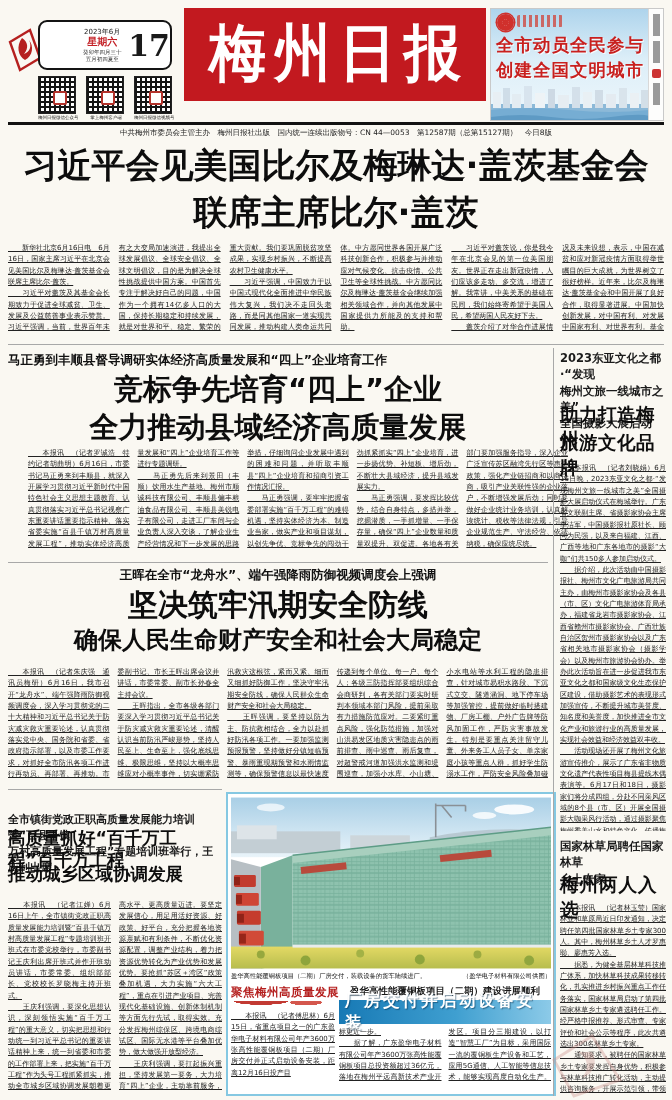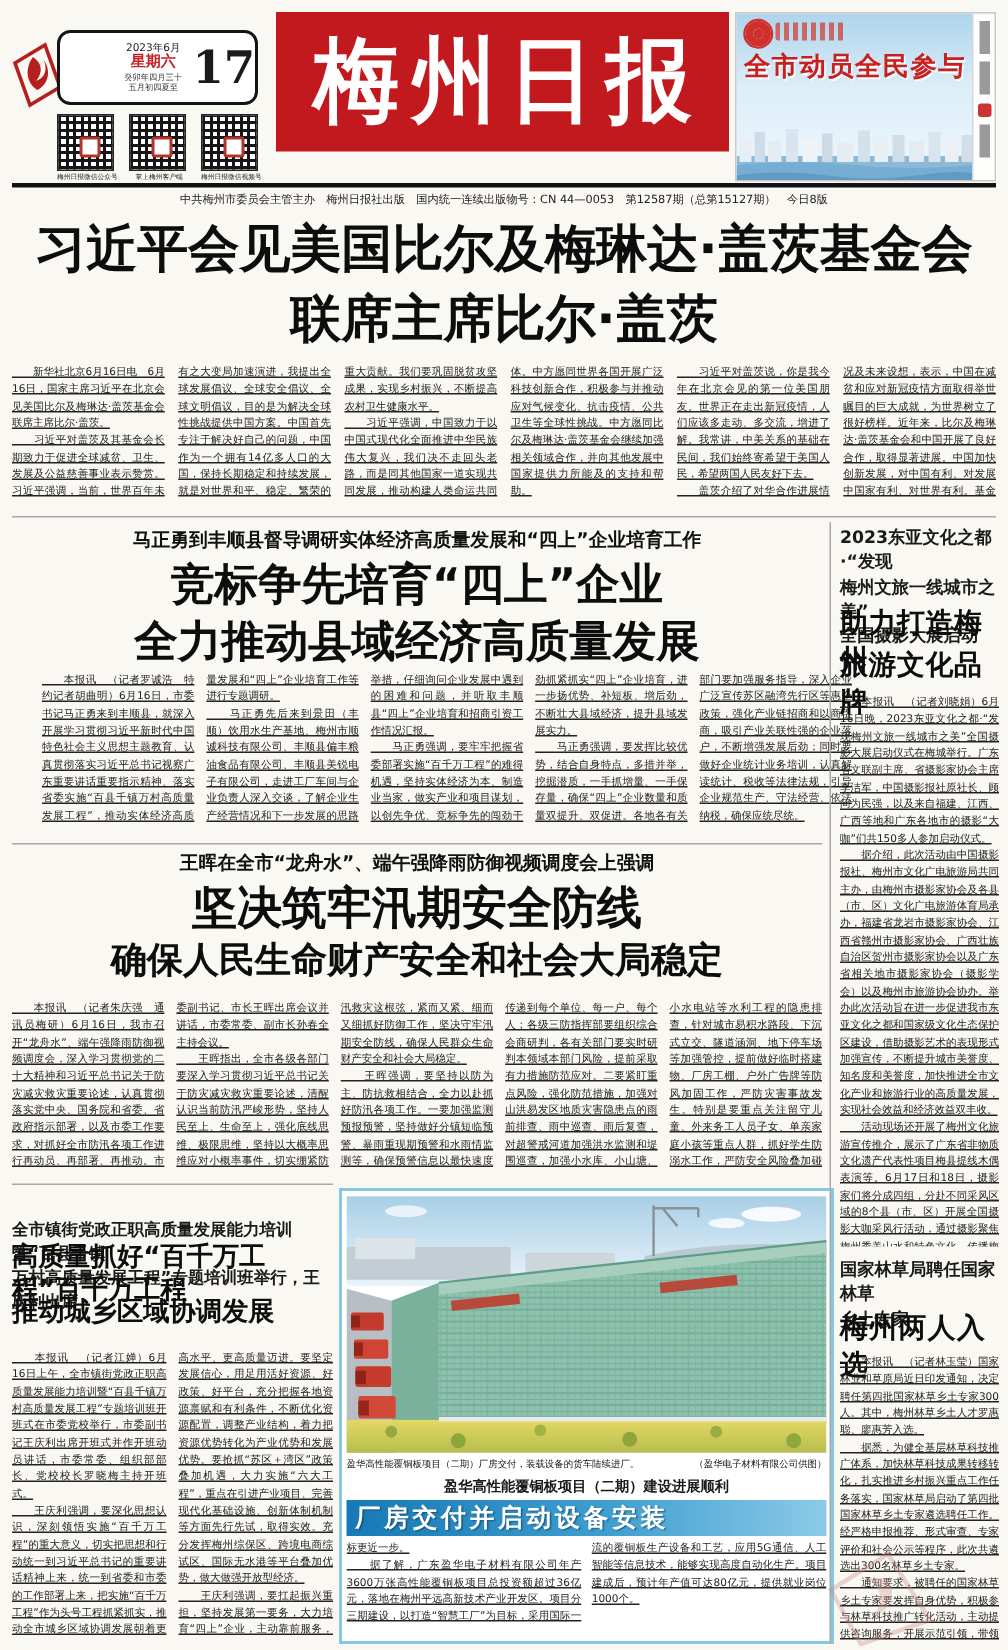--- a/index.html
+++ b/index.html
@@ -48,21 +48,21 @@
   .script-mark { position:absolute; left:26px; top:6px; width:46px; height:12px; background:
       repeating-linear-gradient(90deg,#cf4a42 0 3px,transparent 3px 6px); opacity:.8; border-radius:2px; }
   .blackrule { left:8px; top:122px; width:656px; height:3px; background:#121212; }
   .publine { left:0; top:128px; width:672px; text-align:center; font-size:7.5px; color:#222; }
   
   .lead-h1 { left:8px; top:143px; width:656px; font-size:34px; letter-spacing:0; }
   .lead-h2 { left:8px; top:190px; width:656px; font-size:34px; }
   .lead-body { left:8px; top:243px; width:656px; height:98px; column-count:6; column-gap:9px; }
   .rule { background:#a8a8a8; height:1px; }
   
-  .a2-kicker { left:8px; top:352px; width:540px; text-align:center; font-size:12.5px; }
+  .a2-kicker { left:8px; top:352px; width:540px; text-align:left; font-size:12.5px; }
   .a2-h1 { left:8px; top:370px; width:540px; font-size:29px; }
   .a2-h2 { left:8px; top:408px; width:540px; font-size:29px; }
   .a2-body { left:8px; top:448px; width:540px; height:111px; column-count:5; column-gap:8px;margin-left:20px; }
   .a3-kicker { left:8px; top:567px; width:540px; text-align:center; font-size:12.5px; }
   .a3-h1 { left:8px; top:585px; width:540px; font-size:30px; }
   .a3-h2 { left:8px; top:624px; width:540px; font-size:24px; }
   .a3-body { left:8px; top:667px; width:540px; height:118px; column-count:5; column-gap:8px; }
   
   .a4-kicker { left:8px; top:794px; width:214px; font-size:11px; line-height:1.45; font-weight:bold;margin-top:18px; }
   .a4-h1 { left:8px; top:828px; width:214px; font-size:17.5px; text-align:left; line-height:1.25; }
@@ -135,20 +135,21 @@
     <div class="red">
       <div class="title">梅州日报</div>
     </div>
   </div>
 
   <div class="abs promo">
     <div class="rosette"></div>
     <div class="script-mark"></div>
     <div class="ptxt">
       <div>全市动员全民参与</div>
+      <div>创建全国文明城市</div>
     </div>
     <svg class="abs" style="left:0;bottom:0" width="158" height="36" viewBox="0 0 158 36">
       <rect x="0" y="20" width="158" height="16" fill="#8cb9d8"></rect>
       <rect x="2" y="8" width="8" height="16" fill="#e8eff4"></rect>
         <rect x="12" y="4" width="7" height="20" fill="#cfdde8"></rect>
       <rect x="21" y="10" width="9" height="14" fill="#e3ecf2"></rect>
         <rect x="33" y="2" width="8" height="22" fill="#d8e4ee"></rect>
       <rect x="44" y="9" width="10" height="15" fill="#eef3f6"></rect>
         <rect x="57" y="5" width="7" height="19" fill="#cdd9e4"></rect>
       <rect x="67" y="11" width="11" height="13" fill="#e6edf2"></rect>
@@ -265,20 +266,25 @@
         <circle cx="190" cy="163" r="5" fill="#8ea53c"></circle>
       <circle cx="248" cy="158" r="4" fill="#9cab42"></circle>
         <circle cx="300" cy="164" r="5" fill="#90a63e"></circle>
       <rect x="62" y="148" width="260" height="3" fill="#e8ecec"></rect>
     </svg>
     <div class="caprow">
       <span>盈华高性能覆铜板项目（二期）厂房交付，装载设备的货车陆续进厂。</span>
       <span>（盈华电子材料有限公司供图）</span>
     </div>
     <div class="bottom">
+      <div class="bl">
+        <div class="logo">聚焦梅州高质量发展</div>
+        <div class="swoosh"></div>
+        <div class="bodytext">　　本报讯　（记者傅思林）6月15日，省重点项目之一的广东盈华电子材料有限公司年产3600万张高性能覆铜板项目（二期）厂房交付并正式启动设备安装，距离12月16日投产目</div>
+      </div>
       <div class="br">
         <div class="bkicker">盈华高性能覆铜板项目（二期）建设进展顺利</div>
         <div class="bluebar">厂房交付并启动设备安装</div>
         <div class="bodytext">标更近一步。
 　　据了解，广东盈华电子材料有限公司年产3600万张高性能覆铜板项目总投资额超过36亿元，落地在梅州平远高新技术产业开发区。项目分三期建设，以打造“智慧工厂”为目标，采用国际一流的覆铜板生产设备和工艺，应用5G通信、人工智能等信息技术，能够实现高度自动化生产。项目建成后，预计年产值可达80亿元，提供就业岗位1000个。</div>
       </div>
     </div>
   </div>
 
   <div class="abs vrule"></div>

